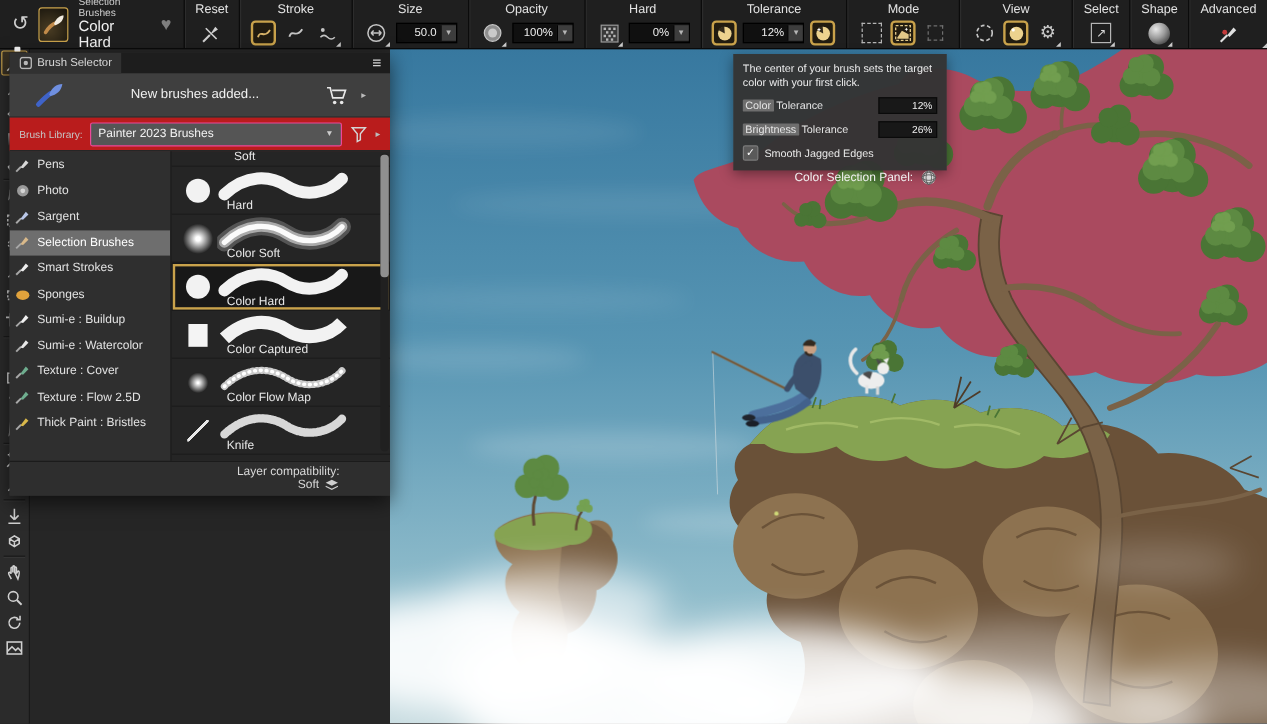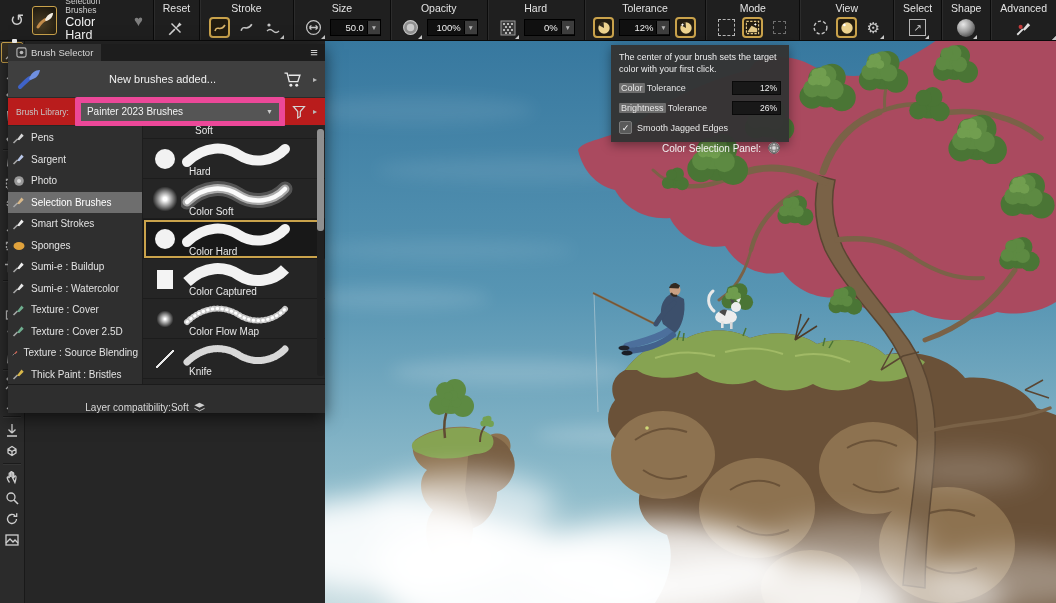--- a/index.html
+++ b/index.html
@@ -48,25 +48,25 @@
   
   .canvas-wrap{position:absolute;left:325px;top:40px;width:731px;height:563px;z-index:1;}
   
   .bpanel{position:absolute;left:8px;top:44px;width:317px;height:369px;background:#363636;
           box-shadow:0 5px 16px rgba(0,0,0,.6);z-index:40;display:flex;flex-direction:column;}
   .bpanel .tabbar{height:17px;background:#1d1d1d;display:flex;align-items:stretch;position:relative;}
   .bpanel .tabdot{position:absolute;left:4px;top:-5px;width:5px;height:4px;background:#e6e6e6;border-radius:1px;}
   .bpanel .tab{display:flex;align-items:center;gap:4px;background:#313131;padding:0 8px;font-size:9.5px;color:#d8d8d8;}
   .bpanel .tabspace{flex:1;}
   .bpanel .hamburger{width:22px;display:flex;align-items:center;justify-content:center;color:#cfcfcf;font-size:13px;cursor:pointer;}
-  .banner{height:36px;background:#3f3f3f;border-bottom:1px solid #2a2a2a;display:flex;align-items:center;padding:0 8px;gap:10px;}
+  .banner{height:36px;background:#3f3f3f;border-bottom:1px solid #2a2a2a;display:flex;align-items:center;padding:0 20px;gap:10px;}
   .banner .btext{font-size:11px;color:#f0f0f0;flex:1;text-align:center;}
   .libraryrow{height:27px;background:#b91c1c;display:flex;align-items:center;padding:0 8px;gap:6px;border-bottom:1px solid #262626;}
   .liblabel{font-size:8.5px;color:#c5c5c5;white-space:nowrap;}
-  .libselect{flex:1;height:18px;background:#555;border:6px solid #ec4899;border-radius:2px;
+  .libselect{flex:1;height:18px;background:#555;border:1px solid #ec4899;border-radius:2px;
              display:flex;align-items:center;padding:0 6px;font-size:10px;color:#f2f2f2;cursor:pointer;}
   .libselect .caret{margin-left:auto;font-size:7px;color:#ccc;}
   .pbody{flex:1;display:flex;min-height:0;}
   .catlist{width:134px;background:#2f2f2f;overflow:hidden;padding-top:1px;text-align:right;}
   .catrow{height:21.5px;display:flex;align-items:center;gap:5px;padding:0 4px;font-size:10px;color:#e2e2e2;cursor:pointer;white-space:nowrap;}
   .catrow.selected{background:#6e6e6e;color:#fff;}
   .varlist{flex:1;background:#252525;position:relative;overflow:hidden;border-left:1px solid #1d1d1d;}
   .varrow{position:relative;height:40px;border-bottom:1px solid #1c1c1c;box-sizing:border-box;cursor:pointer;}
   .varrow.partial{height:13px;}
   .varrow.selected{outline:2px solid #c9a24b;outline-offset:-3px;background:#181818;}
@@ -74,21 +74,21 @@
   .varrow.partial .varlabel{bottom:auto;top:-1px;left:52px;}
   .dabwrap{position:absolute;left:8px;top:0;width:28px;height:40px;display:flex;align-items:center;justify-content:center;}
   .dab-hard{width:20px;height:20px;border-radius:50%;background:#f2f2f2;}
   .dab-soft{width:26px;height:26px;background:radial-gradient(circle,#fff 10%,rgba(255,255,255,0) 68%);}
   .dab-softsmall{width:20px;height:20px;background:radial-gradient(circle,#fff 5%,rgba(255,255,255,0) 60%);}
   .dab-square{width:16px;height:19px;background:#f4f4f4;}
   .dab-line{width:18px;height:18px;background:linear-gradient(135deg,transparent 45%,#e8e8e8 45%,#e8e8e8 55%,transparent 55%);}
   .strokewrap{position:absolute;left:38px;top:1px;}
   .vscroll{position:absolute;right:1px;top:2px;width:7px;height:248px;background:#202020;border-radius:3px;}
   .vthumb{position:absolute;left:0;top:1px;width:7px;height:102px;background:#8f8f8f;border-radius:3px;cursor:pointer;}
-  .pfooter{height:28px;background:#2e2e2e;border-top:1px solid #1b1b1b;display:flex;flex-direction:row;
+  .pfooter{height:28px;background:#2e2e2e;border-top:1px solid #1b1b1b;display:flex;flex-direction:column;
            align-items:flex-end;justify-content:center;padding-right:42px;line-height:1.15;}
   .pfooter .fl1{font-size:10px;color:#d8d8d8;}
   .pfooter .fl2{font-size:10px;color:#d8d8d8;display:flex;align-items:center;gap:4px;}
   
   .tippanel{position:absolute;left:578px;top:45px;width:178px;height:97px;background:rgba(52,52,52,.97);
             z-index:35;padding:7px 8px 6px;box-sizing:border-box;box-shadow:0 3px 10px rgba(0,0,0,.4);margin-left:33px;}
   .tipline{font-size:9px;color:#ececec;line-height:1.3;}
   .tiprow{display:flex;align-items:center;margin-top:6px;font-size:9px;color:#e5e5e5;}
   .hl{background:#6e6e6e;padding:0 2px;border-radius:1px;}
   .tipval{margin-left:auto;width:44px;height:12px;background:#181818;border:1px solid #0a0a0a;
@@ -714,32 +714,32 @@
     <div class="catlist">
         <div class="catrow">
           <svg width="14" height="14" viewBox="0 0 14 14">
             <path d="M1.5 12l4-4" stroke="#a8a8a8" stroke-width="1.6" fill="none"></path>
             <path d="M5 8.5L9.5 2.5l2.2 2.2L7.2 9.2z" fill="#d8d8d8"></path>
           </svg>
           <span>Pens</span>
         </div>
         <div class="catrow">
           <svg width="14" height="14" viewBox="0 0 14 14">
+            <circle cx="7" cy="7" r="4.8" fill="#9a9a9a"></circle>
+            <circle cx="7" cy="7" r="2" fill="#d5d5d5"></circle>
+          </svg>
+          <span>Photo</span>
+        </div>
+        <div class="catrow">
+          <svg width="14" height="14" viewBox="0 0 14 14">
             <path d="M1.5 12l4-4" stroke="#a8a8a8" stroke-width="1.6" fill="none"></path>
             <path d="M5 8.5L9.5 2.5l2.2 2.2L7.2 9.2z" fill="#b9c7e8"></path>
           </svg>
           <span>Sargent</span>
         </div>
-        <div class="catrow">
-          <svg width="14" height="14" viewBox="0 0 14 14">
-            <circle cx="7" cy="7" r="4.8" fill="#9a9a9a"></circle>
-            <circle cx="7" cy="7" r="2" fill="#d5d5d5"></circle>
-          </svg>
-          <span>Photo</span>
-        </div>
         <div class="catrow selected">
           <svg width="14" height="14" viewBox="0 0 14 14">
             <path d="M1.5 12l4-4" stroke="#a8a8a8" stroke-width="1.6" fill="none"></path>
             <path d="M5 8.5L9.5 2.5l2.2 2.2L7.2 9.2z" fill="#d9b98a"></path>
           </svg>
           <span>Selection Brushes</span>
         </div>
         <div class="catrow">
           <svg width="14" height="14" viewBox="0 0 14 14">
             <path d="M1.5 12l4-4" stroke="#a8a8a8" stroke-width="1.6" fill="none"></path>
@@ -772,28 +772,21 @@
             <path d="M1.5 12l4-4" stroke="#a8a8a8" stroke-width="1.6" fill="none"></path>
             <path d="M5 8.5L9.5 2.5l2.2 2.2L7.2 9.2z" fill="#6fae8f"></path>
           </svg>
           <span>Texture : Cover</span>
         </div>
         <div class="catrow">
           <svg width="14" height="14" viewBox="0 0 14 14">
             <path d="M1.5 12l4-4" stroke="#a8a8a8" stroke-width="1.6" fill="none"></path>
             <path d="M5 8.5L9.5 2.5l2.2 2.2L7.2 9.2z" fill="#6fae8f"></path>
           </svg>
-          <span>Texture : Cover 2.5D</span>
-        </div>
-        <div class="catrow">
-          <svg width="14" height="14" viewBox="0 0 14 14">
-            <path d="M1.5 12l4-4" stroke="#a8a8a8" stroke-width="1.6" fill="none"></path>
-            <path d="M5 8.5L9.5 2.5l2.2 2.2L7.2 9.2z" fill="#d96a5a"></path>
-          </svg>
-          <span>Texture : Source Blending</span>
+          <span>Texture : Flow 2.5D</span>
         </div>
         <div class="catrow">
           <svg width="14" height="14" viewBox="0 0 14 14">
             <path d="M1.5 12l4-4" stroke="#a8a8a8" stroke-width="1.6" fill="none"></path>
             <path d="M5 8.5L9.5 2.5l2.2 2.2L7.2 9.2z" fill="#d9b84a"></path>
           </svg>
           <span>Thick Paint : Bristles</span>
         </div>
       </div>
     <div class="varlist">

